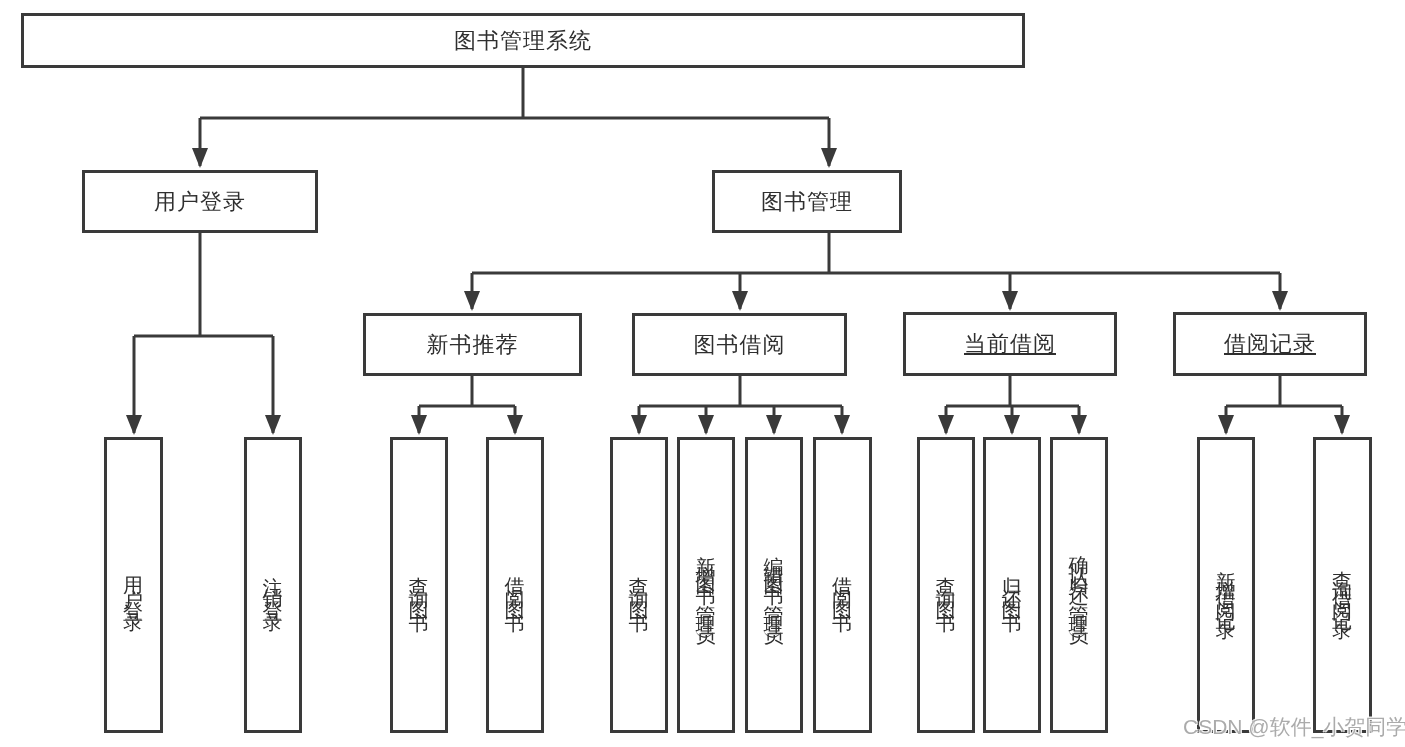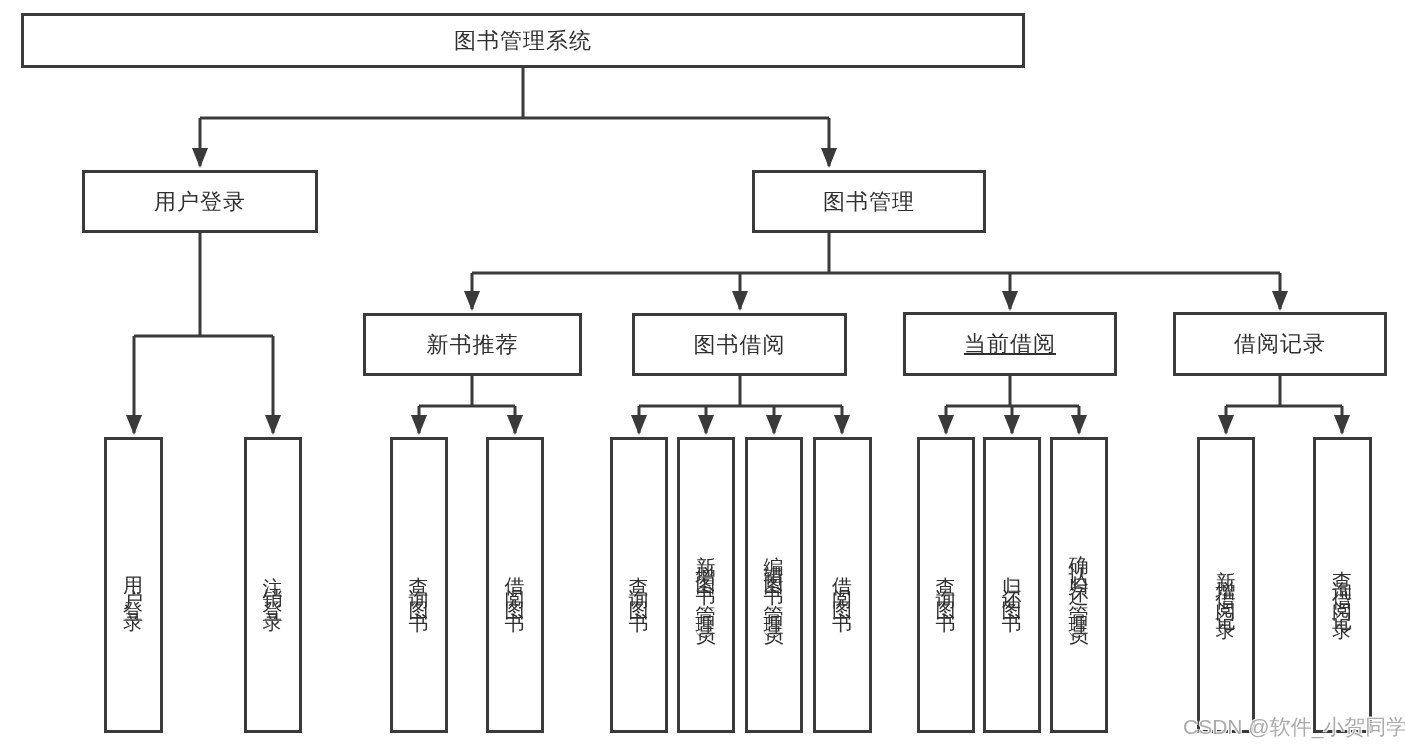--- a/index.html
+++ b/index.html
@@ -88,26 +88,26 @@
     <path d="M946,406 V433" fill="none" stroke="#3a3a3a" stroke-width="3" marker-end="url(#arw)"></path>
     <path d="M1012,406 V433" fill="none" stroke="#3a3a3a" stroke-width="3" marker-end="url(#arw)"></path>
     <path d="M1079,406 V433" fill="none" stroke="#3a3a3a" stroke-width="3" marker-end="url(#arw)"></path>
     <path d="M1226,406 V433" fill="none" stroke="#3a3a3a" stroke-width="3" marker-end="url(#arw)"></path>
     <path d="M1342,406 V433" fill="none" stroke="#3a3a3a" stroke-width="3" marker-end="url(#arw)"></path>
   </svg>
 
   <div class="node" style="left:21px;top:13px;width:1004px;height:55px;">图书管理系统</div>
 
   <div class="node" style="left:82px;top:170px;width:236px;height:63px;">用户登录</div>
-  <div class="node" style="left:752px;top:170px;width:234px;height:63px;">图书管理</div>
+  <div class="node" style="left:712px;top:170px;width:190px;height:63px;">图书管理</div>
 
   <div class="node" style="left:363px;top:313px;width:219px;height:63px;">新书推荐</div>
   <div class="node" style="left:632px;top:313px;width:215px;height:63px;">图书借阅</div>
   <div class="node" style="left:903px;top:312px;width:214px;height:64px;text-decoration:underline;">当前借阅</div>
-  <div class="node" style="left:1173px;top:312px;width:214px;height:64px;">借阅记录</div>
+  <div class="node" style="left:1173px;top:312px;width:194px;height:64px;text-decoration:underline;">借阅记录</div>
 
   <div class="node leaf short" style="left:104px;top:437px;width:59px;height:296px;">用户登录</div>
   <div class="node leaf short" style="left:244px;top:437px;width:58px;height:296px;">注销登录</div>
 
   <div class="node leaf short" style="left:390px;top:437px;width:58px;height:296px;">查询图书</div>
   <div class="node leaf short" style="left:486px;top:437px;width:58px;height:296px;">借阅图书</div>
 
   <div class="node leaf short" style="left:610px;top:437px;width:58px;height:296px;">查询图书</div>
   <div class="node leaf" style="left:677px;top:437px;width:58px;height:296px;">新增图书（管理员）</div>
   <div class="node leaf" style="left:745px;top:437px;width:58px;height:296px;">编辑图书（管理员）</div>

